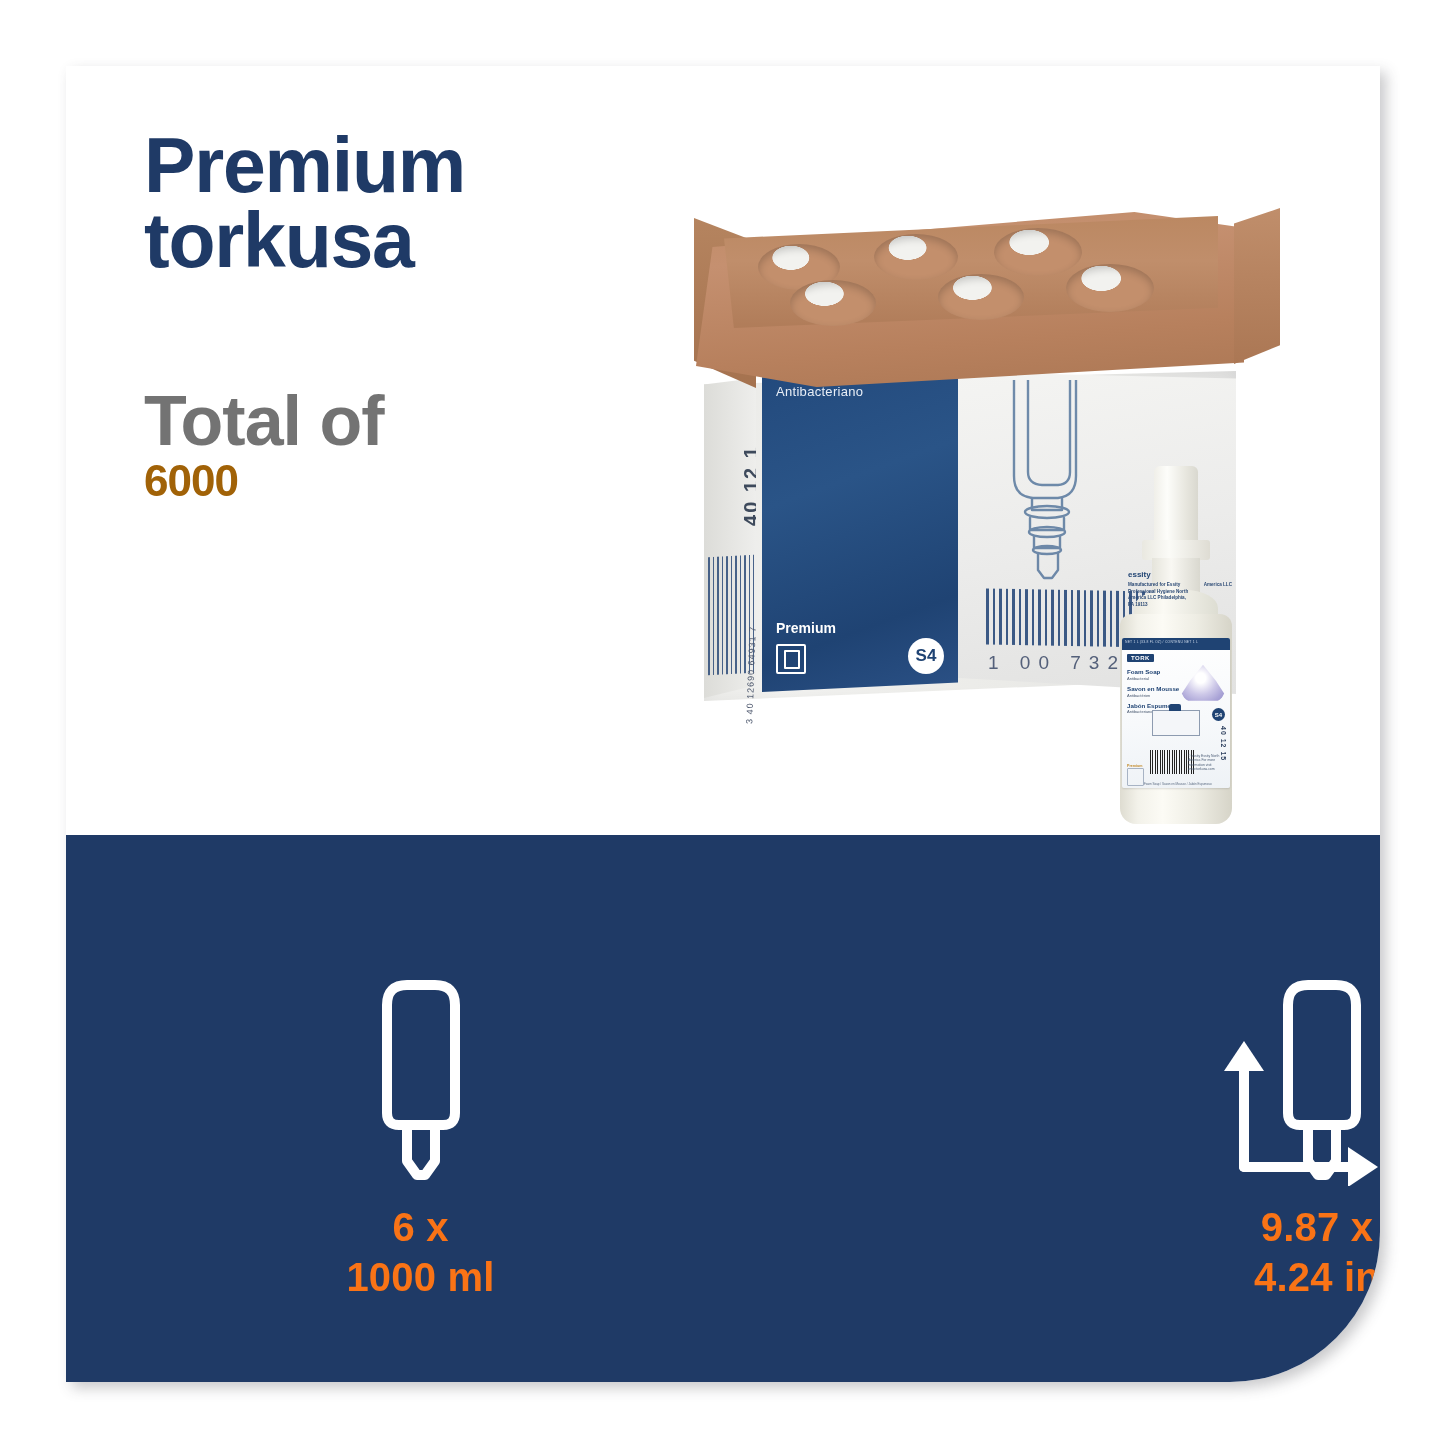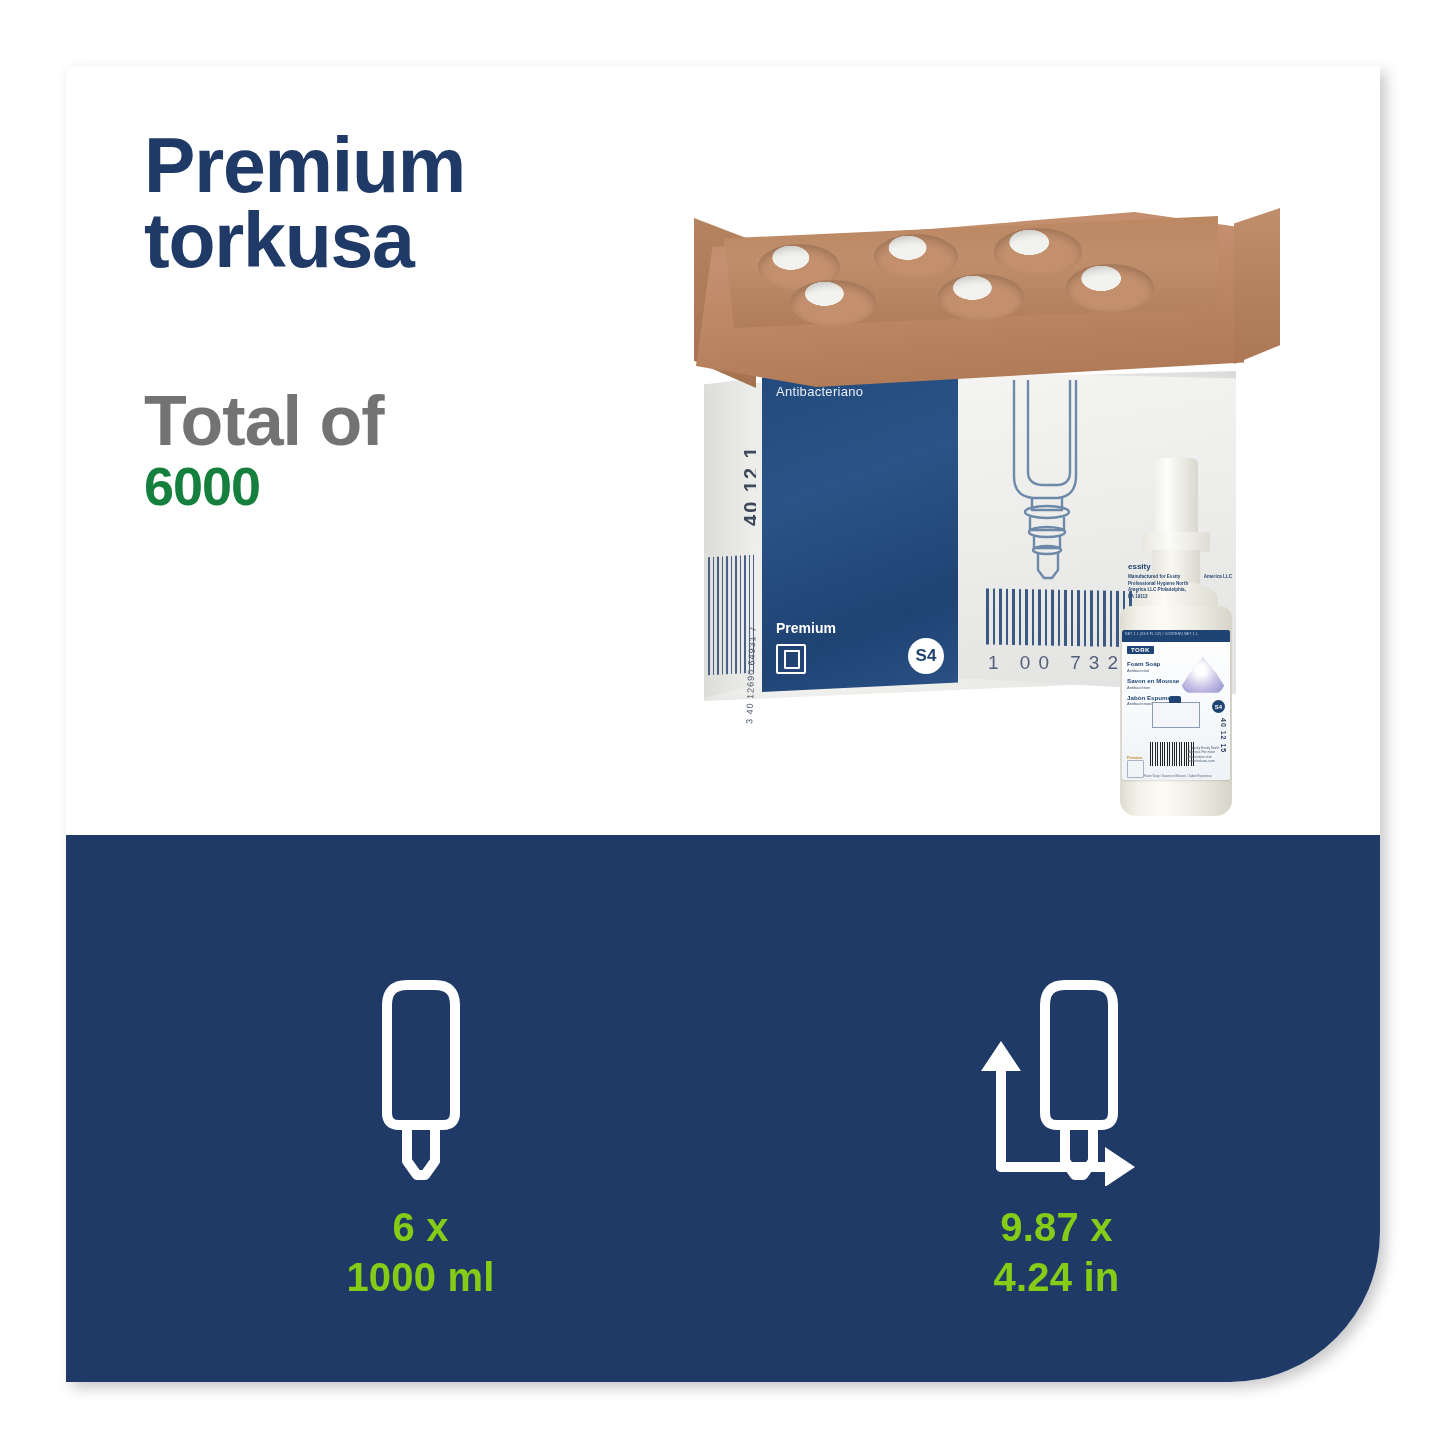--- a/index.html
+++ b/index.html
@@ -60,24 +60,24 @@
   .h-total {
     margin-top: 106px;
     font-size: 70px;
     line-height: 1.04;
     font-weight: bold;
     color: #737373;
     letter-spacing: -1px;
   }
 
   .h-volume {
-    font-size: 54px;
+    font-size: 44px;
     line-height: 1.06;
     font-weight: bold;
-    color: #15803d;
+    color: #a16207;
     letter-spacing: -1px;
   }
 
   
   .photo {
     position: absolute;
     left: 600px;
     top: 100px;
     width: 620px;
     height: 660px;
@@ -276,21 +276,21 @@
     position: absolute;
     border-radius: 50%;
     background: radial-gradient(ellipse at 40% 30%, #f2f2ef 0 26%, #c38f6c 27% 100%);
     box-shadow: inset 0 4px 8px rgba(0,0,0,.2);
   }
 
   
   .bottle {
     position: absolute;
     left: 446px;
-    top: 292px;
+    top: 300px;
     width: 128px;
     height: 360px;
   }
   .bottle-pump-cap {
     position: absolute;
     left: 42px; top: 0;
     width: 44px; height: 78px;
     background: linear-gradient(90deg,#f0efe9 0%,#fdfdfa 30%,#e6e5dd 75%,#d9d8cf 100%);
     border-radius: 6px 6px 3px 3px;
   }
@@ -481,27 +481,27 @@
     width: 1314px;
     display: flex;
   }
   .icon-cell {
     width: 50%;
     display: flex;
     flex-direction: column;
     align-items: center;
   }
   .icon-cell.left   { padding-left: 52px; box-sizing: border-box; }
-  .icon-cell.right  { padding-left: 10px; box-sizing: border-box; }
+  .icon-cell.right  { padding-left: 10px; box-sizing: border-box; align-items: flex-end; }
 
   .icon-art { height: 215px; display: block; }
 
   .icon-caption {
     margin-top: 16px;
-    color: #84cc16;
+    color: #f97316;
     font-size: 40px;
     font-weight: bold;
     line-height: 1.25;
     text-align: center;
     letter-spacing: .2px;
   }
 </style>
 </head>
 <body>
 

